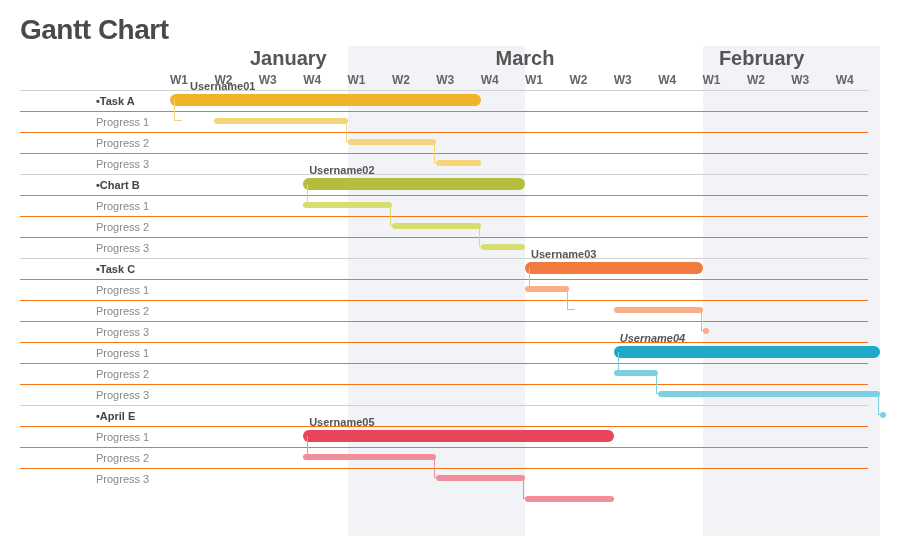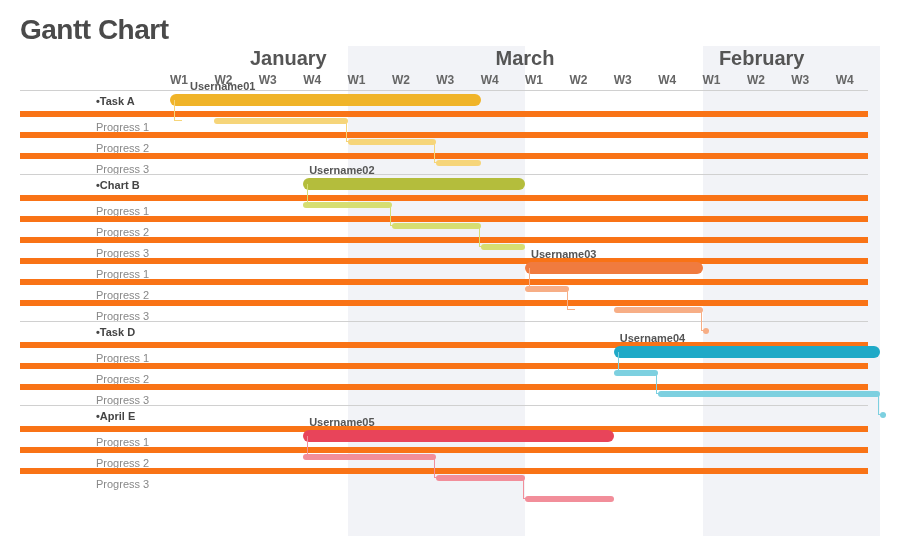--- a/index.html
+++ b/index.html
@@ -59,21 +59,21 @@
     flex: 1;
   }
   .gcol.shade { background: #f2f3f7; }
   .rows {
     position: absolute;
     left: 0; top: 44px; right: 12px;
   }
   .row {
     height: 21px;
     position: relative;
-    border-top: 6px solid #f97316;
+    border-top: 1px solid #f97316;
   }
   .row.first { border-top: 1px solid #d0d0d0; }
   .rlabel {
     position: absolute;
     left: 76px;
     width: 74px;
     font-size: 11px;
     color: #888;
     line-height: 21px;
     white-space: nowrap;
@@ -161,31 +161,31 @@
         </div>
         <div class="row">
           <div class="rlabel">Progress 1</div>
         </div>
         <div class="row">
           <div class="rlabel">Progress 2</div>
         </div>
         <div class="row">
           <div class="rlabel">Progress 3</div>
         </div>
-        <div class="row">
-          <div class="rlabel">Progress 1</div>
-        </div>
-        <div class="row">
-          <div class="rlabel">Progress 2</div>
-        </div>
-        <div class="row">
-          <div class="rlabel">Progress 3</div>
-        </div>
-        <div class="row first">
-          <div class="rlabel task">•Task D</div>
+        <div class="row first">
+          <div class="rlabel task">•Task C</div>
+        </div>
+        <div class="row">
+          <div class="rlabel">Progress 1</div>
+        </div>
+        <div class="row">
+          <div class="rlabel">Progress 2</div>
+        </div>
+        <div class="row">
+          <div class="rlabel">Progress 3</div>
         </div>
         <div class="row">
           <div class="rlabel">Progress 1</div>
         </div>
         <div class="row">
           <div class="rlabel">Progress 2</div>
         </div>
         <div class="row">
           <div class="rlabel">Progress 3</div>
         </div>
@@ -220,21 +220,21 @@
         <div class="conn" style="left: 308.625px; top: 136px; height: 21px; width: 8px; border-color: rgb(214, 222, 114);"></div>
         <div class="bar thin" style="left: 310.625px; width: 44.375px; top: 154px; background: rgb(214, 222, 114);"></div>
         <div class="ulabel" style="left: 361px; top: 158px;">Username03</div>
         <div class="bar thick" style="left: 355px; width: 177.5px; top: 172px; background: rgb(240, 123, 63);"></div>
         <div class="conn" style="left: 359px; top: 178px; height: 21px; width: 8px; border-color: rgb(247, 174, 134);"></div>
         <div class="bar thin" style="left: 355px; width: 44.375px; top: 196px; background: rgb(247, 174, 134);"></div>
         <div class="conn" style="left: 397.375px; top: 199px; height: 21px; width: 8px; border-color: rgb(247, 174, 134);"></div>
         <div class="bar thin" style="left: 443.75px; width: 88.75px; top: 217px; background: rgb(247, 174, 134);"></div>
         <div class="conn" style="left: 530.5px; top: 220px; height: 21px; width: 8px; border-color: rgb(247, 174, 134);"></div>
         <div class="bar thin" style="left: 532.5px; width: 6px; top: 238px; background: rgb(247, 174, 134);"></div>
-        <div class="ulabel" style="left: 449.75px; top: 242px;">Username04</div>
+        <div class="ulabel" style="left: 449.75px; top: 242px; font-style: italic;">Username04</div>
         <div class="bar thick" style="left: 443.75px; width: 266.25px; top: 256px; background: rgb(31, 169, 199);"></div>
         <div class="conn" style="left: 447.75px; top: 262px; height: 21px; width: 8px; border-color: rgb(125, 208, 224);"></div>
         <div class="bar thin" style="left: 443.75px; width: 44.375px; top: 280px; background: rgb(125, 208, 224);"></div>
         <div class="conn" style="left: 486.125px; top: 283px; height: 21px; width: 8px; border-color: rgb(125, 208, 224);"></div>
         <div class="bar thin" style="left: 488.125px; width: 221.875px; top: 301px; background: rgb(125, 208, 224);"></div>
         <div class="conn" style="left: 708px; top: 304px; height: 21px; width: 8px; border-color: rgb(125, 208, 224);"></div>
         <div class="bar thin" style="left: 710px; width: 6px; top: 322px; background: rgb(125, 208, 224);"></div>
         <div class="ulabel" style="left: 139.125px; top: 326px;">Username05</div>
         <div class="bar thick" style="left: 133.125px; width: 310.625px; top: 340px; background: rgb(232, 68, 90);"></div>
         <div class="conn" style="left: 137.125px; top: 346px; height: 21px; width: 8px; border-color: rgb(242, 142, 154);"></div>

